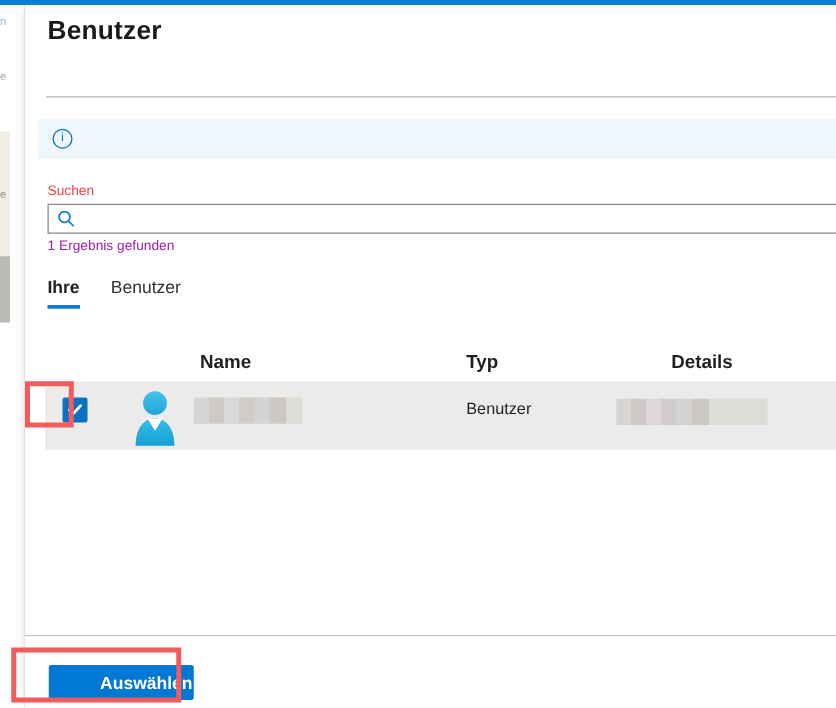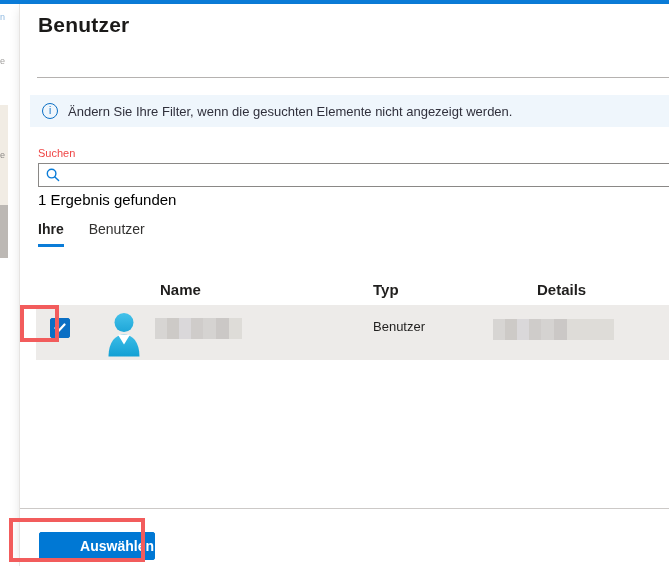--- a/index.html
+++ b/index.html
@@ -111,21 +111,21 @@
     flex: 1;
     height: 20px;
     margin-left: 6px;
     font-size: 13px;
     font-family: inherit;
     background: transparent;
     color: #323130;
   }
   .results-text {
     position: absolute; left: 18px; top: 187px;
-    font-size: 15px; color: #000000;
+    font-size: 11px; color: #a21caf;
   }
 
   
   .tabs {
     position: absolute; left: 18px; top: 217px;
     display: flex; gap: 25px;
   }
   .tab {
     font-size: 14px;
     color: #323130;
@@ -224,21 +224,20 @@
   </div>
 
   <div class="panel">
 
     <div class="panel-title">Benutzer</div>
 
     <div class="divider-top"></div>
 
     <div class="banner">
       <div class="info-icon">i</div>
-      <div class="banner-text">Ändern Sie Ihre Filter, wenn die gesuchten Elemente nicht angezeigt werden.</div>
     </div>
 
     <div class="search-label">Suchen</div>
 
     <div class="search-box">
       <span class="search-glyph">
         <svg width="14" height="14" viewBox="0 0 14 14">
           <circle cx="5.6" cy="5.6" r="4.3" fill="none" stroke="#0b7cd8" stroke-width="1.4"></circle>
           <line x1="8.9" y1="8.9" x2="12.6" y2="12.6" stroke="#0b7cd8" stroke-width="1.4" stroke-linecap="round"></line>
         </svg>

